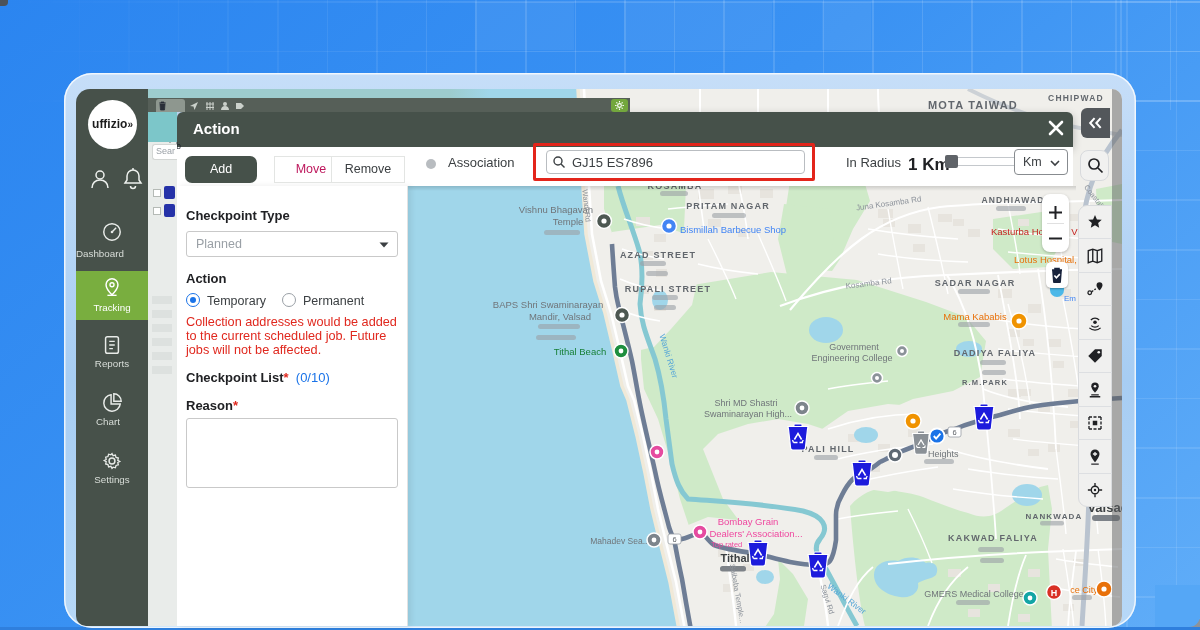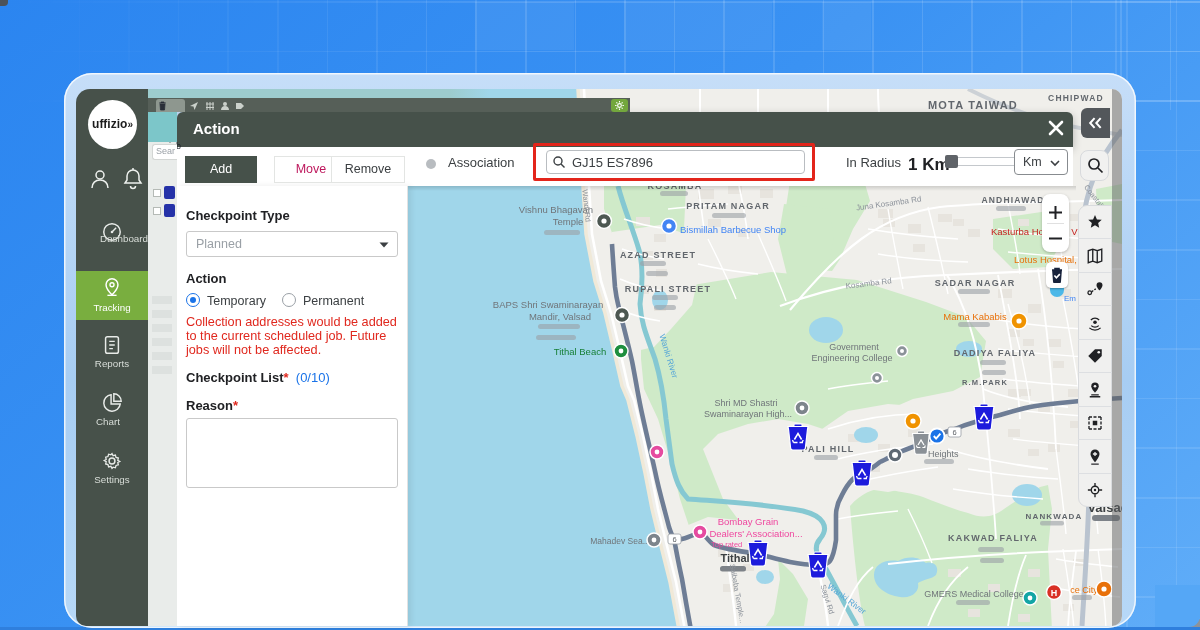--- a/index.html
+++ b/index.html
@@ -335,21 +335,21 @@
   </div>
 
   <div class="abs" style="left:177px;top:112px;width:896px;height:35px;background:#46514a;border-radius:6px 6px 0 0;box-shadow:0 3px 8px rgba(0,0,0,0.25);"></div>
   <div class="abs" style="left:193px;top:120px;color:#fff;font-size:15px;font-weight:bold;">Action</div>
 
   <div class="abs" style="left:177px;top:147px;width:896px;height:39px;background:#ffffff;"></div>
   <div class="abs" style="left:408px;top:186px;width:668px;height:5px;background:linear-gradient(to bottom,rgba(0,0,0,0.14),rgba(0,0,0,0));"></div>
 
   <div class="abs" style="left:177px;top:186px;width:231px;height:440px;background:#ffffff;border-right:1px solid #e2e2e2;box-shadow:3px 0 6px rgba(0,0,0,0.08);"></div>
 
-  <div class="abs" style="left:185px;top:156px;width:72px;height:27px;background:#46514a;border-radius:0;color:#fff;font-size:12.5px;text-align:center;line-height:27px;">Add</div>
+  <div class="abs" style="left:185px;top:156px;width:72px;height:27px;background:#46514a;border-radius:7px;color:#fff;font-size:12.5px;text-align:center;line-height:27px;">Add</div>
   <div class="abs" style="left:274px;top:156px;width:74px;height:27px;background:#fff;border:1px solid #e3e5e3;color:#be185d;font-size:12.5px;text-align:center;line-height:25px;">Move</div>
   <div class="abs" style="left:331px;top:156px;width:74px;height:27px;background:#fff;border:1px solid #e3e5e3;color:#3c4043;font-size:12.5px;text-align:center;line-height:25px;">Remove</div>
 
   <div class="abs" style="left:426px;top:159px;width:10px;height:10px;border-radius:50%;background:#b8bcc0;"></div>
   <div class="abs" style="left:448px;top:155px;color:#3c4043;font-size:13px;">Association</div>
 
   <div class="abs" style="left:533px;top:143px;width:282px;height:38px;border:3px solid #e3251b;border-radius:2px;"></div>
   <div class="abs" style="left:546px;top:150px;width:259px;height:24px;background:#fff;border:1.5px solid #b9bdc1;border-radius:4px;"></div>
   <svg class="abs" style="left:552px;top:155px;" width="14" height="14" viewBox="0 0 14 14">
       <circle cx="6" cy="6" r="4" fill="none" stroke="#3c4043" stroke-width="1.4"></circle>
@@ -479,21 +479,21 @@
       <path d="M12 3 a6 6 0 0 1 6 6 v4 l2 3 H4 l2 -3 v-4 a6 6 0 0 1 6 -6 z" fill="none" stroke="#eef1ee" stroke-width="1.5"></path>
       <path d="M9.5 19 a2.5 2.5 0 0 0 5 0" fill="none" stroke="#eef1ee" stroke-width="1.5"></path>
       <line x1="12" y1="1" x2="12" y2="3" stroke="#eef1ee" stroke-width="1.5"></line>
     </svg>
 
   <svg class="abs" style="left:101px;top:220px;" width="22" height="22" viewBox="0 0 24 24">
       <circle cx="12" cy="13" r="9" fill="none" stroke="#e8ebe8" stroke-width="1.6"></circle>
       <path d="M12 13 L16.5 8.5" stroke="#e8ebe8" stroke-width="1.6"></path>
       <circle cx="12" cy="13" r="1.4" fill="#e8ebe8"></circle>
     </svg>
-  <div class="abs" style="left:76px;top:233px;width:72px;text-align:right;color:#d9ded9;font-size:9.8px;">Dashboard</div>
+  <div class="abs" style="left:76px;top:248px;width:72px;text-align:left;color:#d9ded9;font-size:9.8px;">Dashboard</div>
 
   <div class="abs" style="left:76px;top:271px;width:72px;height:49px;background:#79ae3f;"></div>
   <svg class="abs" style="left:101px;top:277px;" width="22" height="22" viewBox="0 0 24 24">
       <path d="M12 2 a6.5 6.5 0 0 1 6.5 6.5 c0 4.5-6.5 11-6.5 11 s-6.5-6.5-6.5-11 A6.5 6.5 0 0 1 12 2 z" fill="none" stroke="#ffffff" stroke-width="1.6"></path>
       <circle cx="12" cy="8.5" r="2.2" fill="none" stroke="#fff" stroke-width="1.5"></circle>
       <path d="M7 20 h10" stroke="#fff" stroke-width="1.5"></path>
     </svg>
   <div class="abs" style="left:76px;top:302px;width:72px;text-align:center;color:#ffffff;font-size:9.8px;">Tracking</div>
 
   <svg class="abs" style="left:101px;top:334px;" width="22" height="22" viewBox="0 0 24 24">

